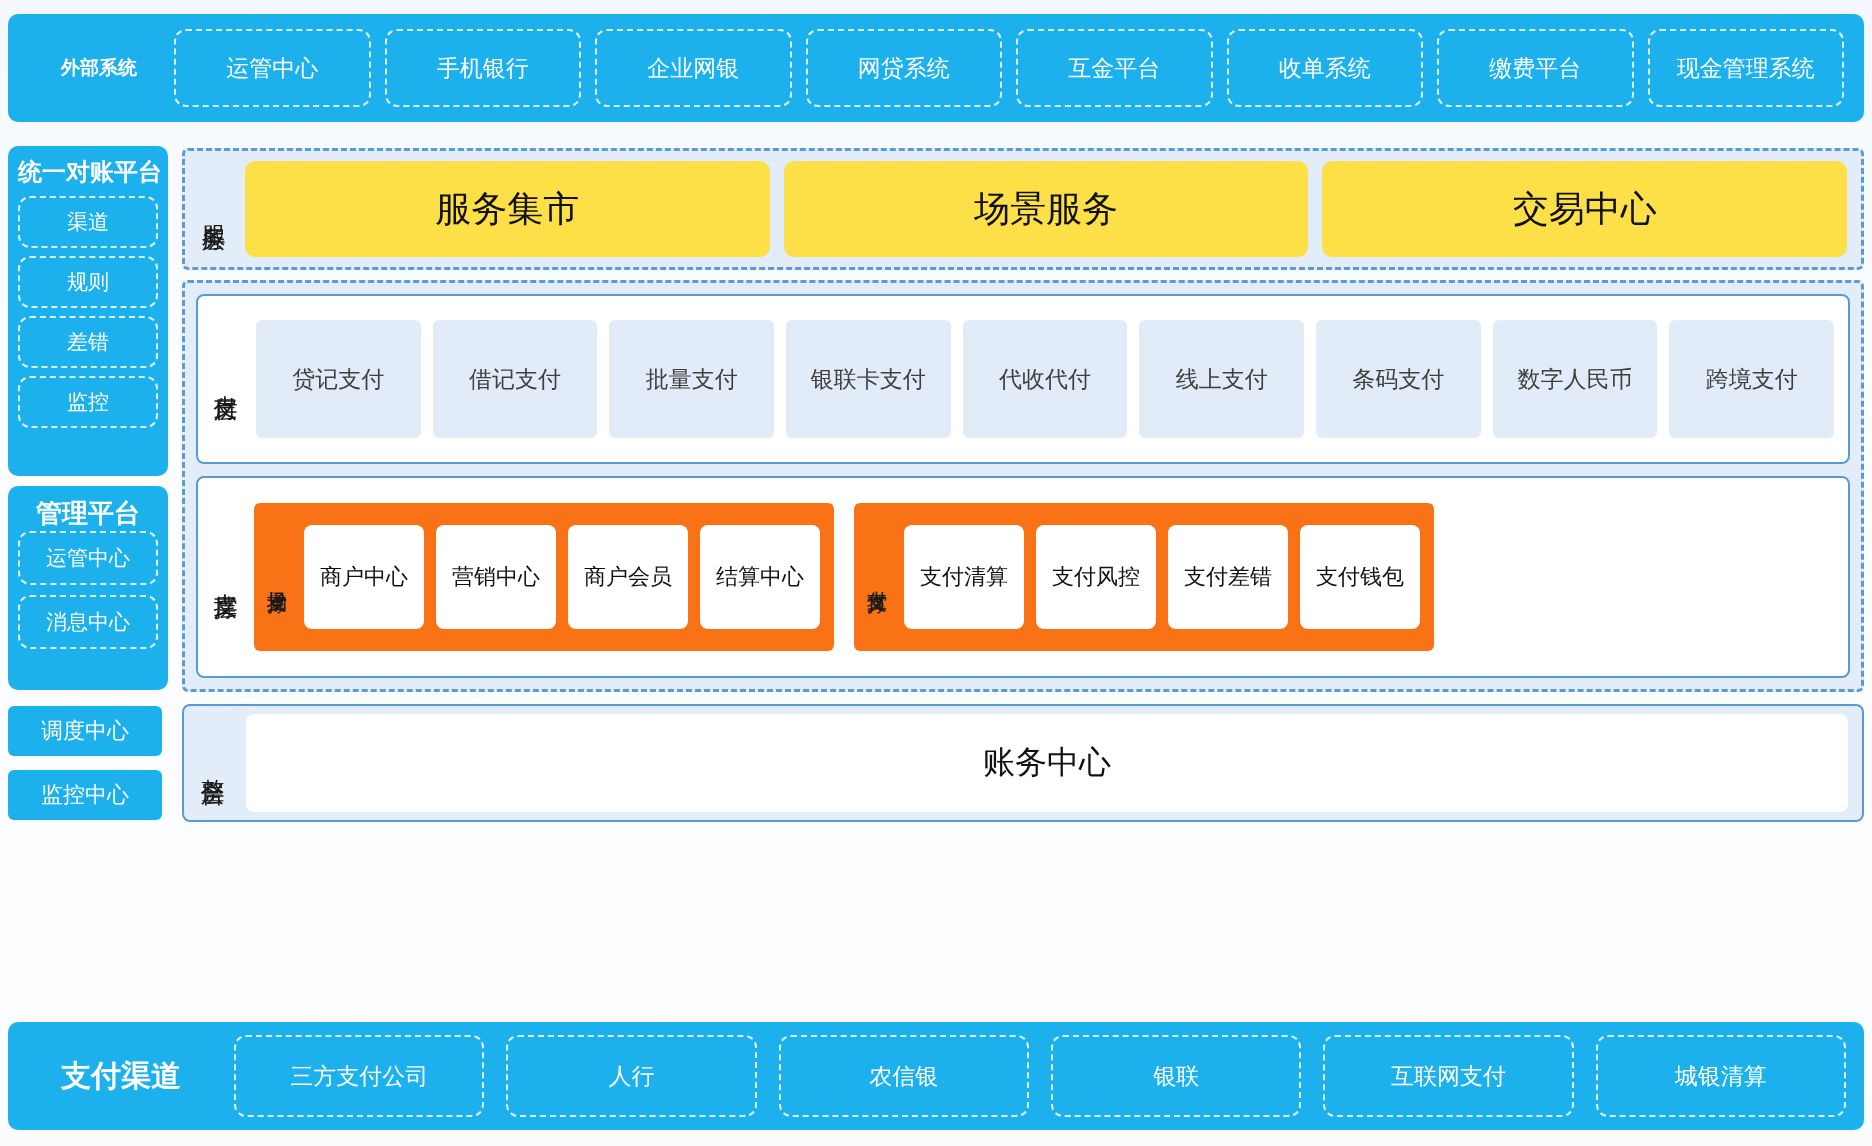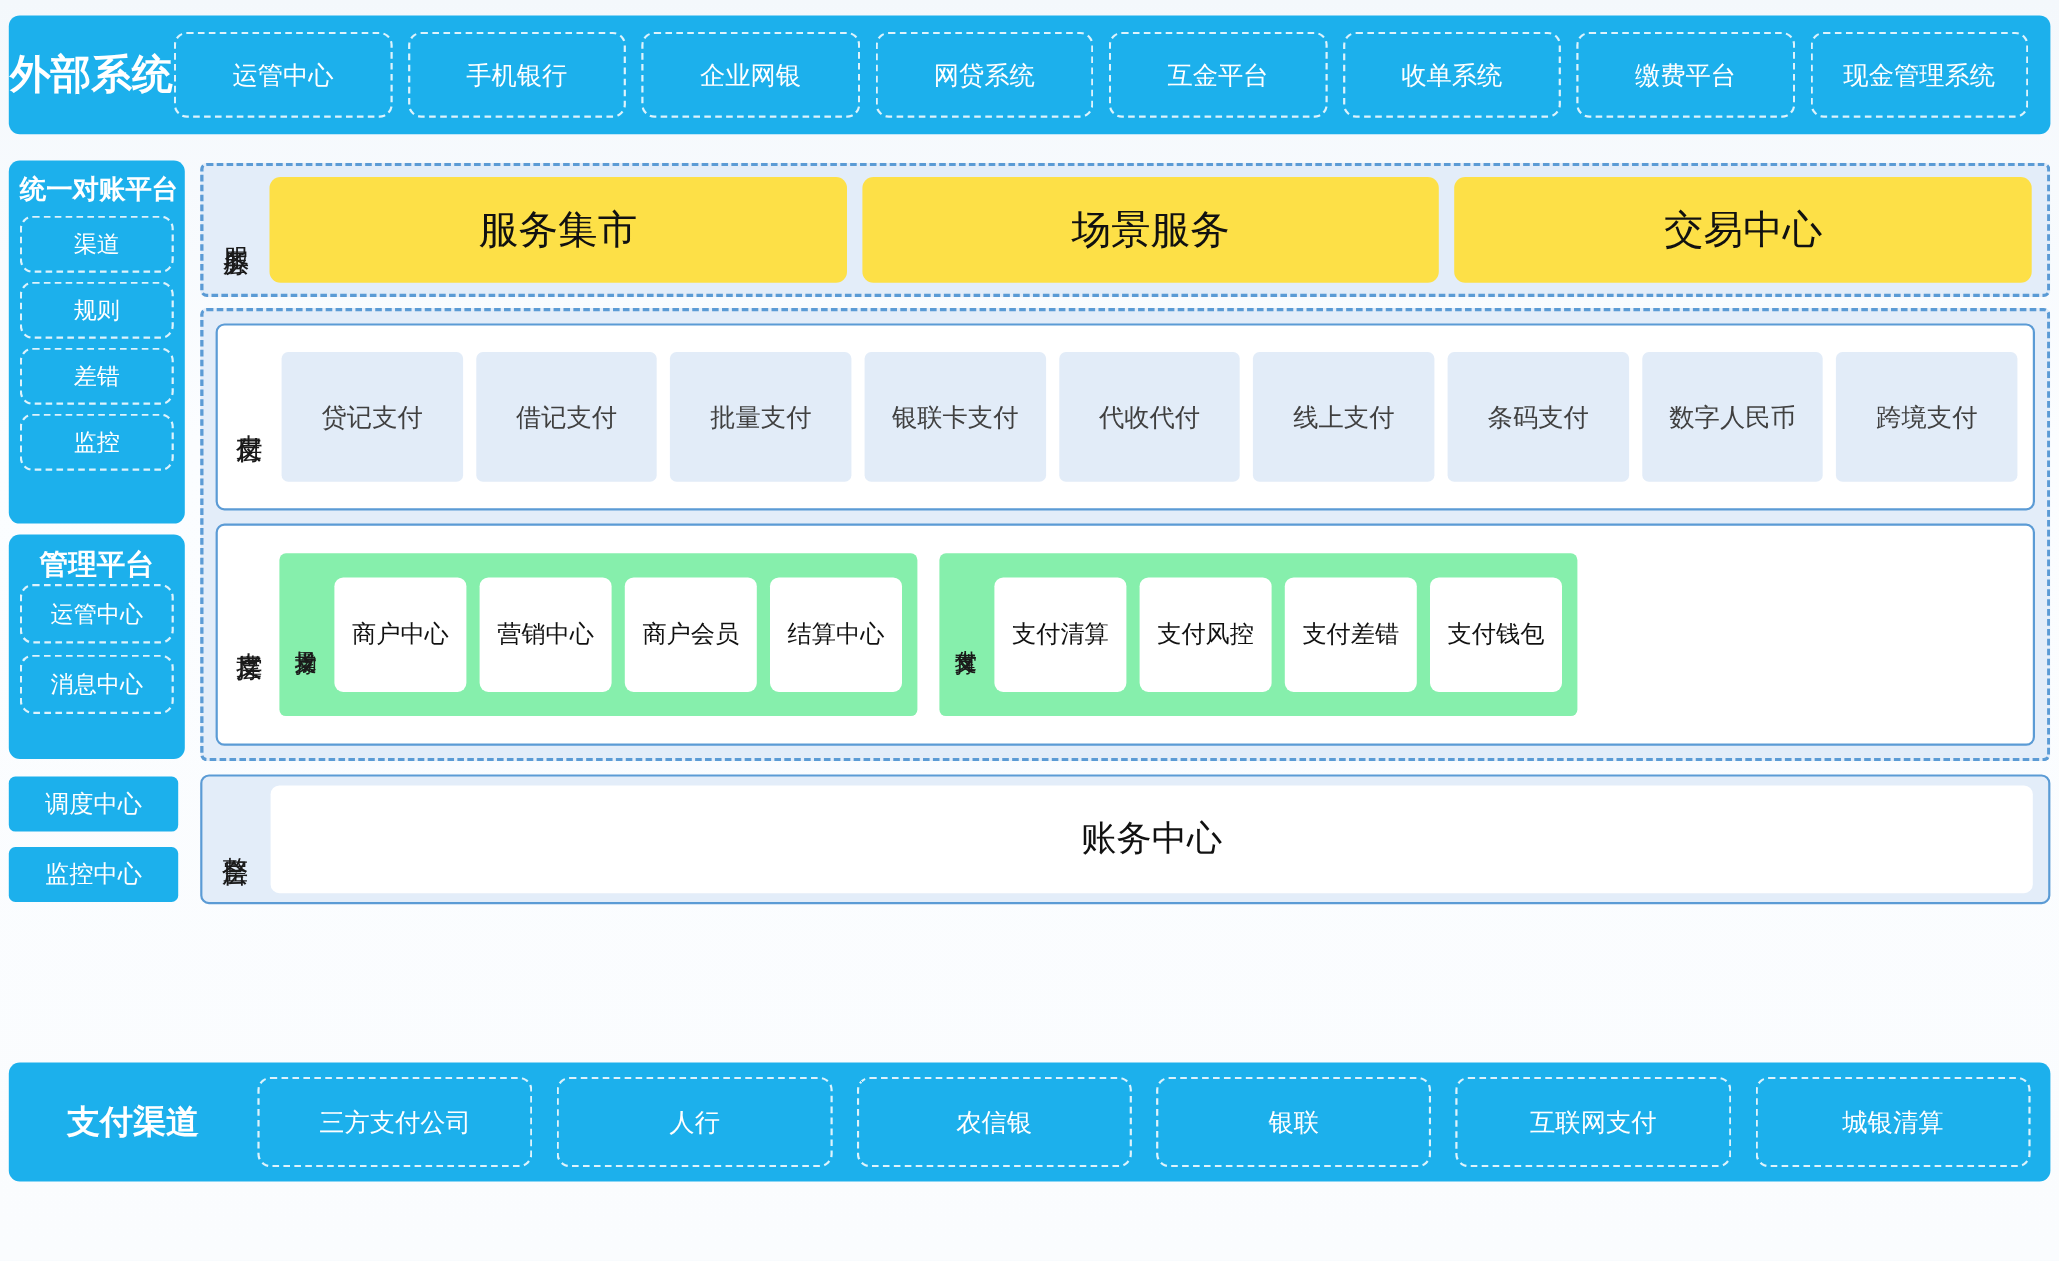--- a/index.html
+++ b/index.html
@@ -38,29 +38,29 @@
     justify-content: center;
     white-space: nowrap;
     flex: 1 1 0;
   }
 
   
   #external-bar {
     left: 8px; top: 14px; width: 1856px; height: 108px;
     padding: 0 16px 0 0;
   }
-  #external-bar .bar-title { width: 150px; font-size: 37px; }
+  #external-bar .bar-title { width: 150px; font-size: 19px; margin-left: 16px; }
   #external-chips {
     display: flex; gap: 14px; flex: 1; height: 78px; padding-right: 4px;
   }
   #external-chips .dash-chip { font-size: 23px; }
 
   
   #channel-bar {
-    left: 8px; top: 966px; width: 1856px; height: 108px;
+    left: 8px; top: 1022px; width: 1856px; height: 108px;
     padding: 0 18px 0 0;
   }
   #channel-bar .bar-title { width: 226px; font-size: 30px; }
   #channel-chips {
     display: flex; gap: 22px; flex: 1; height: 82px;
   }
   #channel-chips .dash-chip { font-size: 23px; }
 
   
   #recon-platform {
@@ -149,21 +149,21 @@
     display: flex; align-items: center; justify-content: center;
     font-size: 23px; color: #404040;
   }
 
   #support-row {
     position: absolute; inset: 0 12px 0 10px;
     display: flex; align-items: center; gap: 10px;
   }
   #support-row > .layer-label { width: 36px; }
   .sub-group {
-    background: #86efac;
+    background: #f97316;
     border-radius: 6px;
     height: 148px;
     display: flex; align-items: center; gap: 12px;
     padding: 0 14px 0 8px;
   }
   .sub-group .layer-label { width: 30px; font-size: 20px; letter-spacing: 1px; }
   .sub-card {
     background: #ffffff;
     border-radius: 8px;
     width: 120px; height: 104px;

